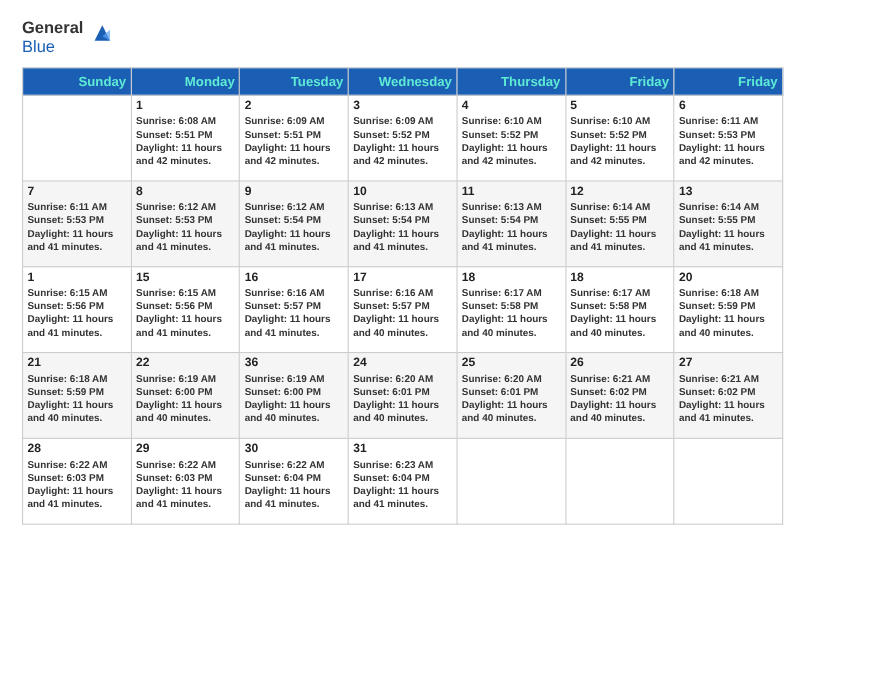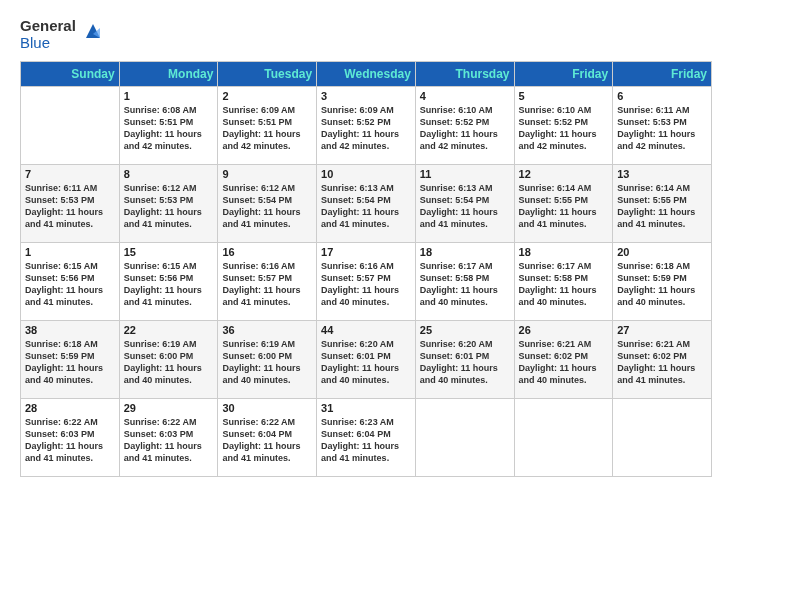--- a/index.html
+++ b/index.html
@@ -280,21 +280,21 @@
         <span class="day-num">20</span>
         <div class="cell-text">
           Sunrise: 6:18 AM<br>
           Sunset: 5:59 PM<br>
           Daylight: 11 hours and 40 minutes.
         </div>
       </td>
         </tr>
         <tr>
           <td>
-        <span class="day-num">38</span>
+        <span class="day-num">21</span>
         <div class="cell-text">
           Sunrise: 6:18 AM<br>
           Sunset: 5:59 PM<br>
           Daylight: 11 hours and 40 minutes.
         </div>
       </td>
           <td>
         <span class="day-num">22</span>
         <div class="cell-text">
           Sunrise: 6:19 AM<br>
@@ -304,21 +304,21 @@
       </td>
           <td>
         <span class="day-num">36</span>
         <div class="cell-text">
           Sunrise: 6:19 AM<br>
           Sunset: 6:00 PM<br>
           Daylight: 11 hours and 40 minutes.
         </div>
       </td>
           <td>
-        <span class="day-num">44</span>
+        <span class="day-num">24</span>
         <div class="cell-text">
           Sunrise: 6:20 AM<br>
           Sunset: 6:01 PM<br>
           Daylight: 11 hours and 40 minutes.
         </div>
       </td>
           <td>
         <span class="day-num">25</span>
         <div class="cell-text">
           Sunrise: 6:20 AM<br>

